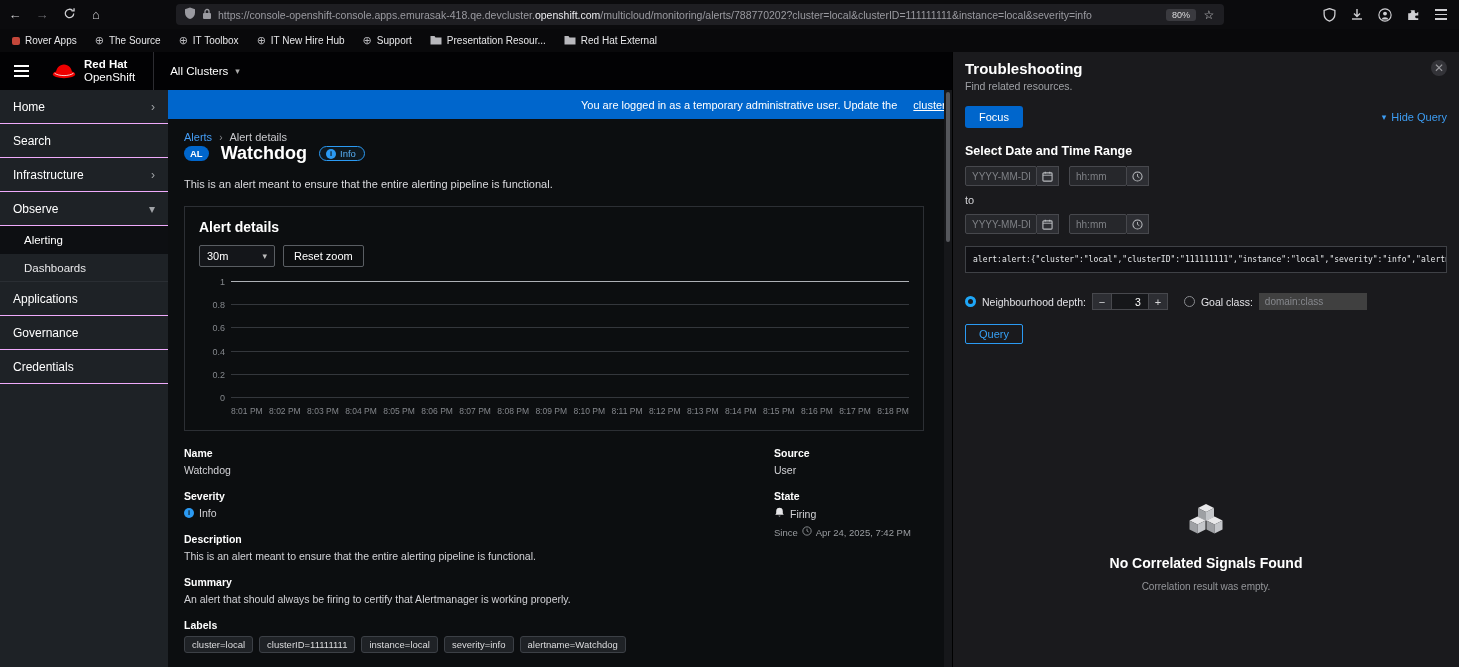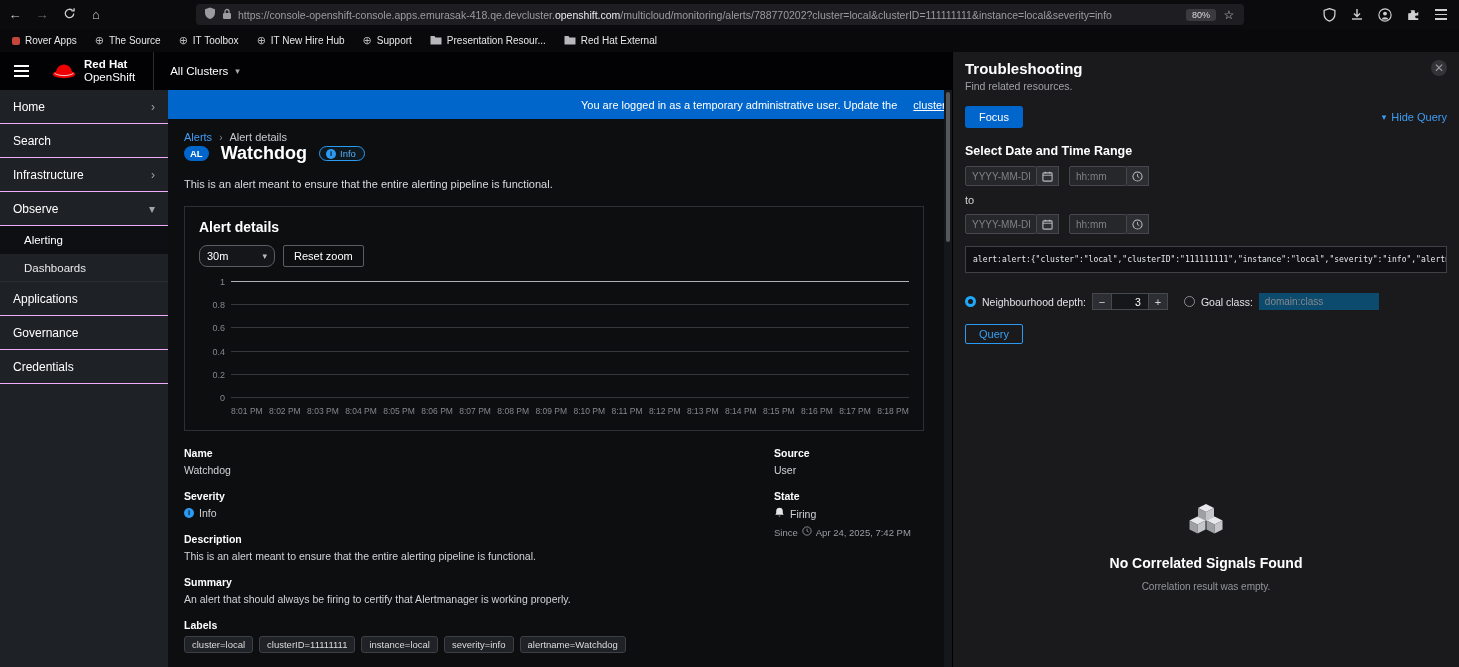--- a/index.html
+++ b/index.html
@@ -5,21 +5,21 @@
   * { margin:0; padding:0; box-sizing:border-box; }
   html,body { width:1459px; height:667px; overflow:hidden; background:#0c0e10;
     font-family:"Liberation Sans", sans-serif; }
   .screen { position:relative; width:1459px; height:667px; }
 
   
   .bt { position:absolute; top:0; left:0; width:1459px; height:29px; background:#0b0b0d;
         display:flex; align-items:center; padding:0 8px; }
   .navic { color:#cfcfd2; font-size:13px; width:14px; text-align:center; margin-right:13px; cursor:default; }
   .navic.dim { color:#6b6b70; }
-  .urlbar { margin-left:80px; width:1048px; height:21px; background:#1e1e22; border-radius:4px;
+  .urlbar { margin-left:60px; width:1048px; height:21px; background:#1e1e22; border-radius:4px;
             display:flex; align-items:center; gap:6px; padding:0 8px; }
   .urltext { flex:1; font-size:10.5px; white-space:nowrap; overflow:hidden; position:relative; }
   .urltext .dimtxt { color:#9a9aa0; }
   .urltext .brighttxt { color:#ececf0; }
   .urlfade { position:absolute; right:0; top:0; width:60px; height:100%;
              background:linear-gradient(to right, rgba(30,30,34,0), #1e1e22); }
   .zoomchip { background:#3a3a3f; color:#dcdcde; font-size:9px; padding:1px 6px; border-radius:3px; }
   .star { margin-right:0; font-size:12px; }
   .rticons { display:flex; align-items:center; gap:12px; margin-left:auto; padding-right:2px; }
   .rticons > span { display:flex; align-items:center; justify-content:center; width:16px; height:16px; }
@@ -71,21 +71,21 @@
               color:#57aef5; border-radius:10px; padding:1px 8px 1px 6px; font-size:9.5px;
               background:rgba(43,154,243,.07); }
   .info-ic { display:inline-flex; width:10px; height:10px; border-radius:50%; background:#2b9af3;
              color:#0c0e10; font-size:7.5px; font-weight:bold; align-items:center; justify-content:center;
              line-height:1; }
   .pagedesc { margin-top:14px; font-size:11px; color:#dadade; }
 
   .card { margin-top:16px; border:1px solid #2c2f34; padding:12px 14px 14px; }
   .cardhead { color:#fff; font-size:14px; font-weight:bold; }
   .charttools { margin-top:10px; display:flex; gap:8px; }
-  .rangesel { width:76px; height:22px; background:#14161a; border:1px solid #5a5e63; border-radius:8px;
+  .rangesel { width:76px; height:22px; background:#14161a; border:1px solid #5a5e63; border-radius:2px;
               color:#fff; font-size:11px; display:flex; align-items:center; justify-content:space-between;
               padding:0 7px; cursor:pointer; }
   .rangesel .car { color:#bbb; font-size:9px; }
   .btn-secondary { height:22px; padding:0 10px; background:transparent; border:1px solid #5a5e63;
                    border-radius:2px; color:#fff; font-size:11px; font-family:inherit; cursor:pointer; }
 
   .chartwrap { margin-top:14px; }
   .chart-plot { position:relative; height:116px; margin-left:32px; }
   .gridline { position:absolute; left:0; right:0; height:0; border-top:1px solid #34373c; }
   .gridline .ytick { position:absolute; left:-32px; top:-5px; width:26px; text-align:right;
@@ -140,21 +140,21 @@
   .radiorow { margin-top:20px; display:flex; align-items:center; font-size:10.5px; color:#e2e2e6; }
   .radio { width:11px; height:11px; border-radius:50%; flex:none; margin-right:6px; }
   .radio.sel { border:3.5px solid #1fa7f8; background:#1a1a1d; }
   .radio.unsel { border:1px solid #8a8c90; background:transparent; }
   .stepper { display:flex; margin-left:6px; }
   .stepbtn { width:20px; height:17px; background:#2d2e33; border:1px solid #47484d; color:#d8d8da;
              font-size:11px; display:flex; align-items:center; justify-content:center; cursor:pointer; }
   .stepval { width:36px; height:17px; background:#16171a; border-top:1px solid #47484d;
              border-bottom:1px solid #47484d; color:#fff; font-size:10.5px; text-align:right;
              padding:1.5px 7px 0 0; }
-  .goalinput { margin-left:6px; width:120px; height:17px; background:#0c4a6e; border:none;
+  .goalinput { margin-left:6px; width:108px; height:17px; background:#404040; border:none;
                font-size:10px; color:#e2e2e6; padding:0 6px; font-family:inherit; }
   .goalinput::placeholder { color:#85878c; }
   .btn-outline { margin-top:14px; background:transparent; border:1px solid #2b9af3; color:#37a1f5;
                  font-size:11px; padding:3px 13px; border-radius:2px; font-family:inherit; cursor:pointer; }
   .emptystate { position:absolute; left:0; right:0; top:452px; text-align:center; }
   .empty-title { margin-top:13px; color:#fff; font-size:14px; font-weight:bold; }
   .empty-sub { margin-top:10px; color:#94969a; font-size:10px; }
 </style>
 </head>
 <body>

